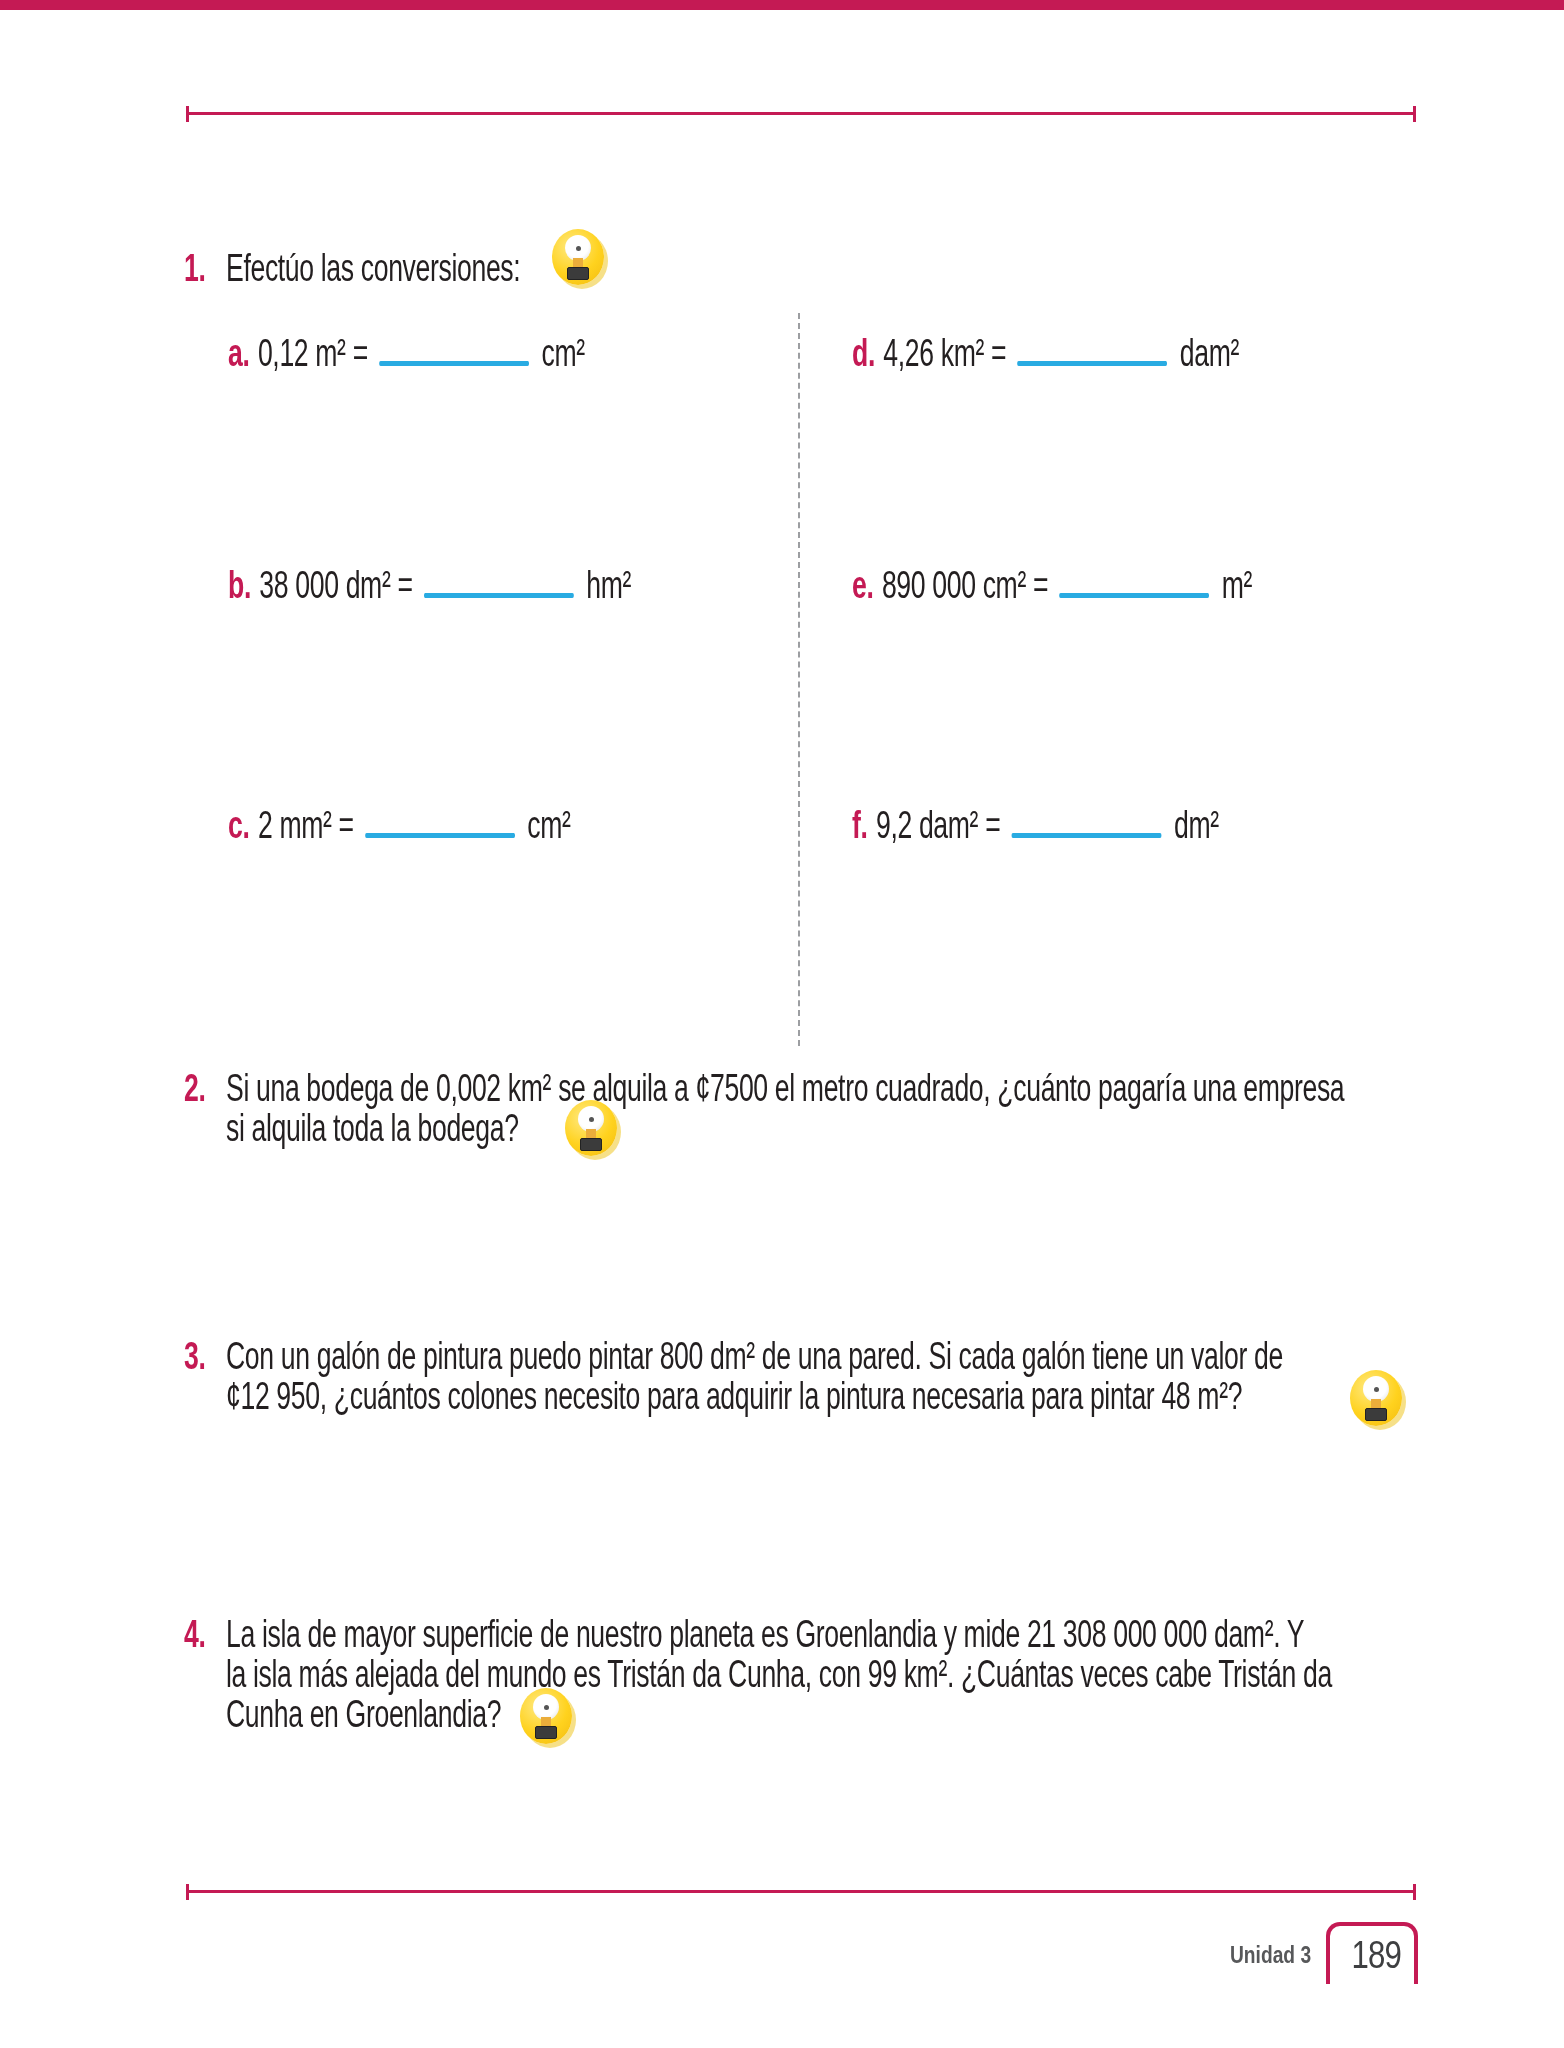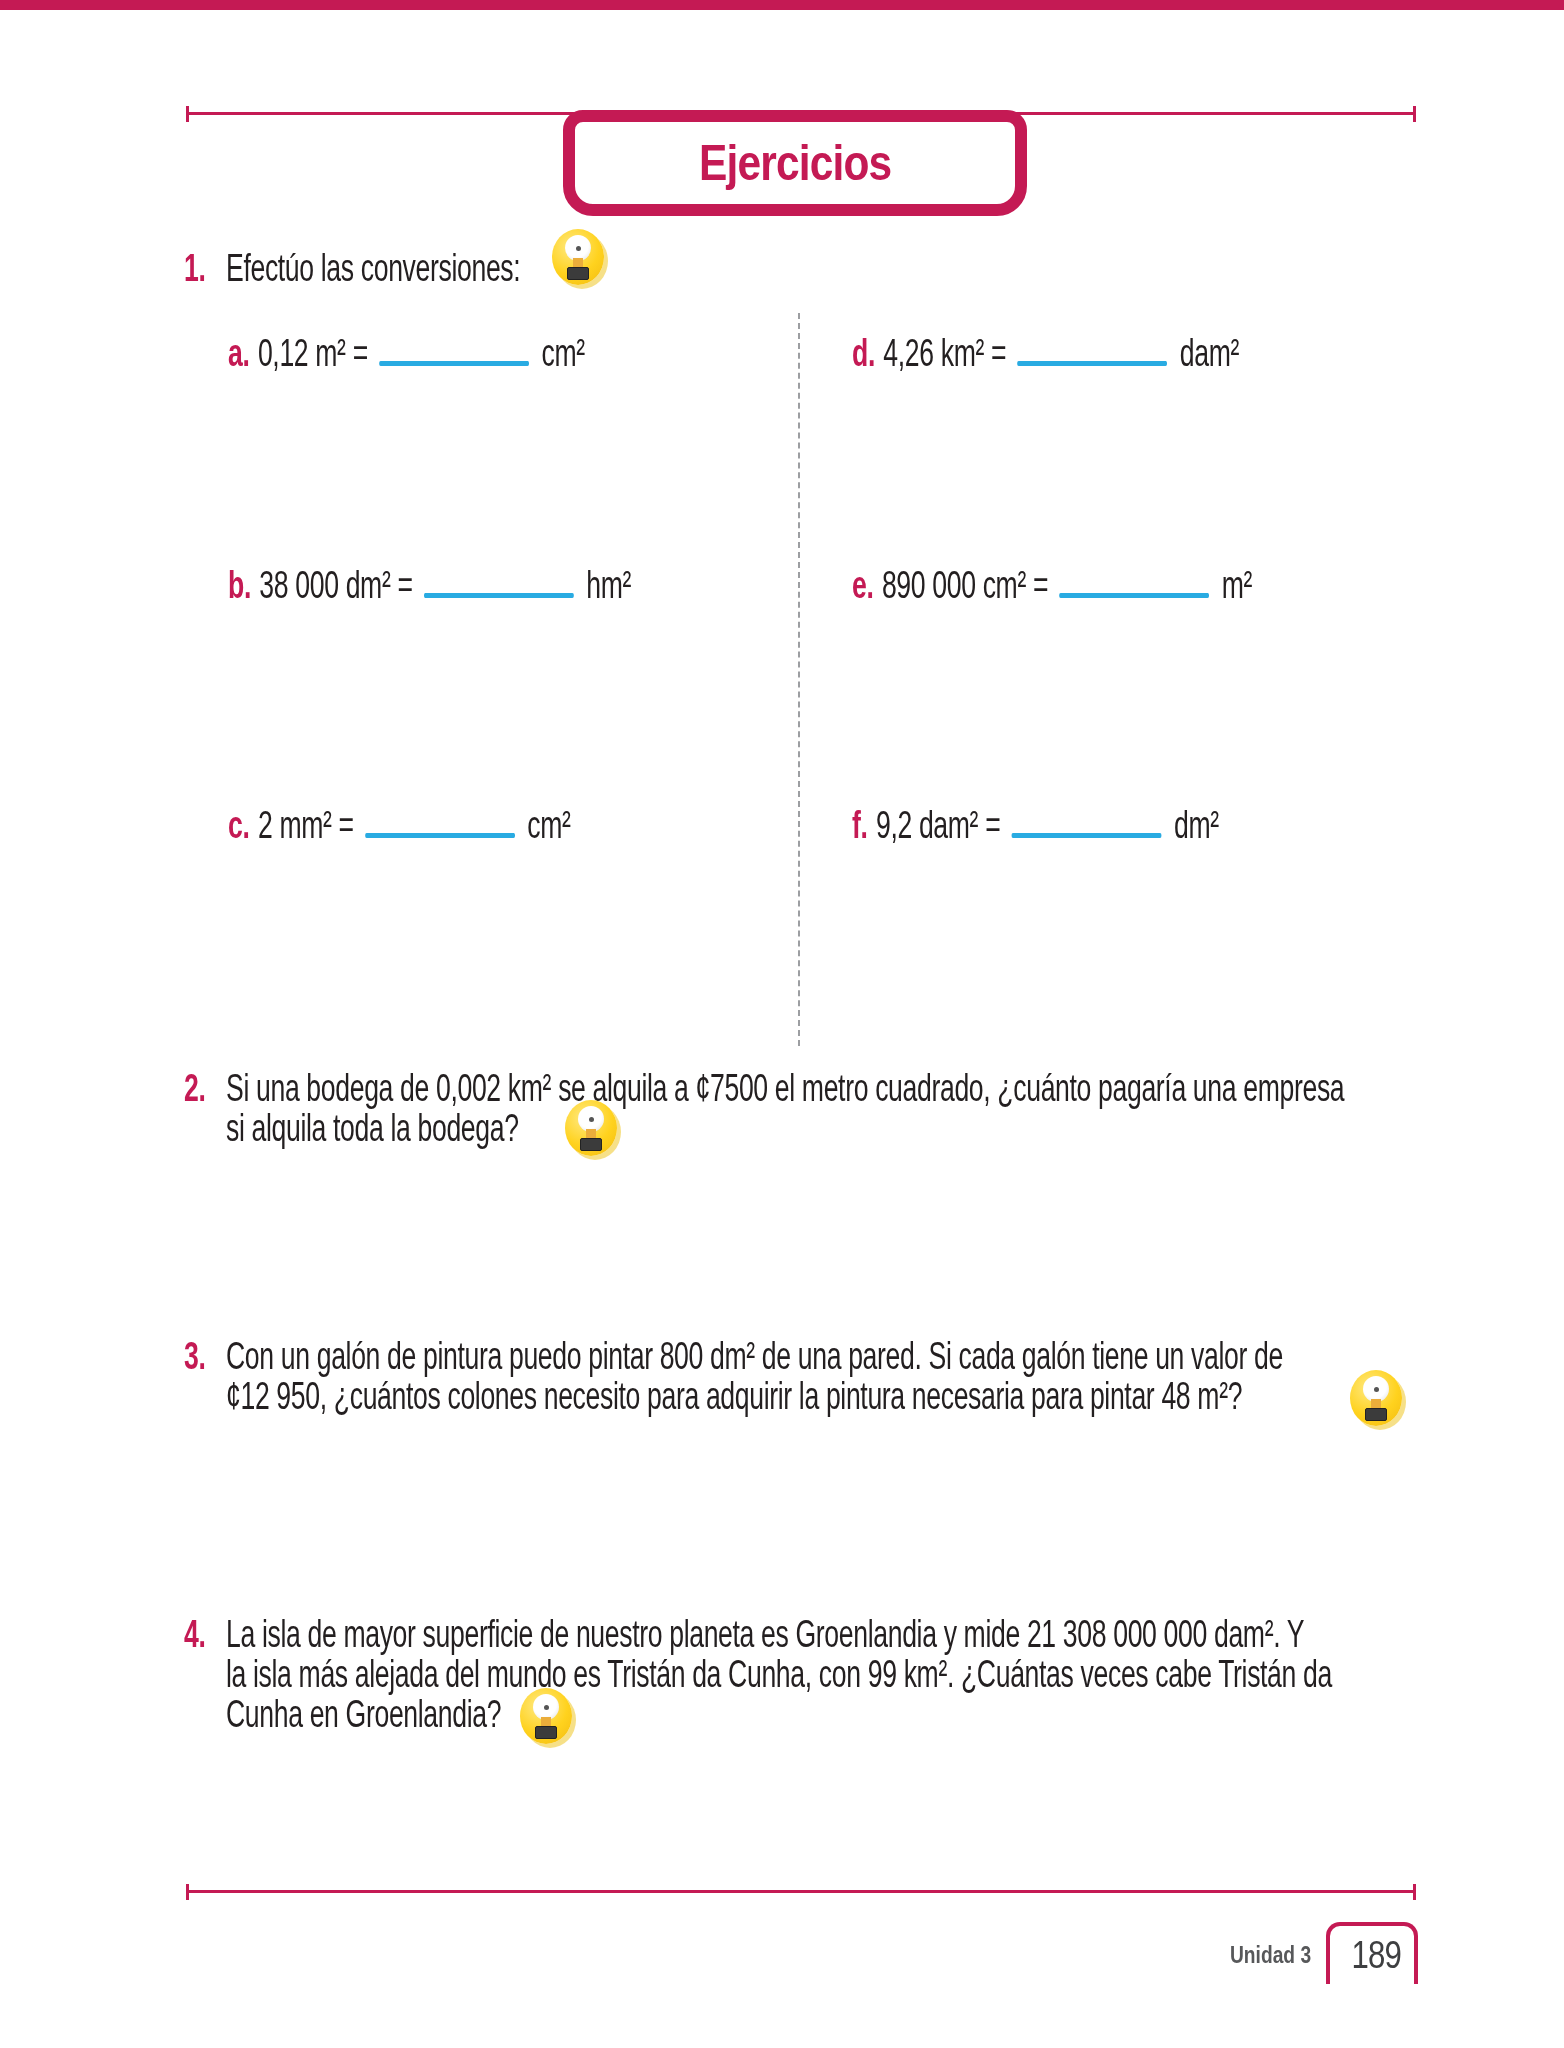--- a/index.html
+++ b/index.html
@@ -67,23 +67,20 @@
 <body>
 
 <div id="page">
 
   <div class="topbar"></div>
 
   <div class="rule" style="left:188px;top:112px;width:1228px;"></div>
   <div class="cap" style="left:186px;top:106px;"></div>
   <div class="cap" style="left:1413px;top:106px;"></div>
 
-  <div class="titletab">
-    <div class="title">Ejercicios</div>
-  </div>
 
   <div class="divider"></div>
 
   <div class="pline exnum" style="left:184px;top:248px;">1.</div>
   <div class="pline" style="left:226px;top:248px;">Efectúo las conversiones:</div>
   <div class="bulb" style="left:552px;top:229px;">
     <div class="disc"></div>
     <div class="globe"></div>
     <div class="dot"></div>
     <div class="neck"></div>

